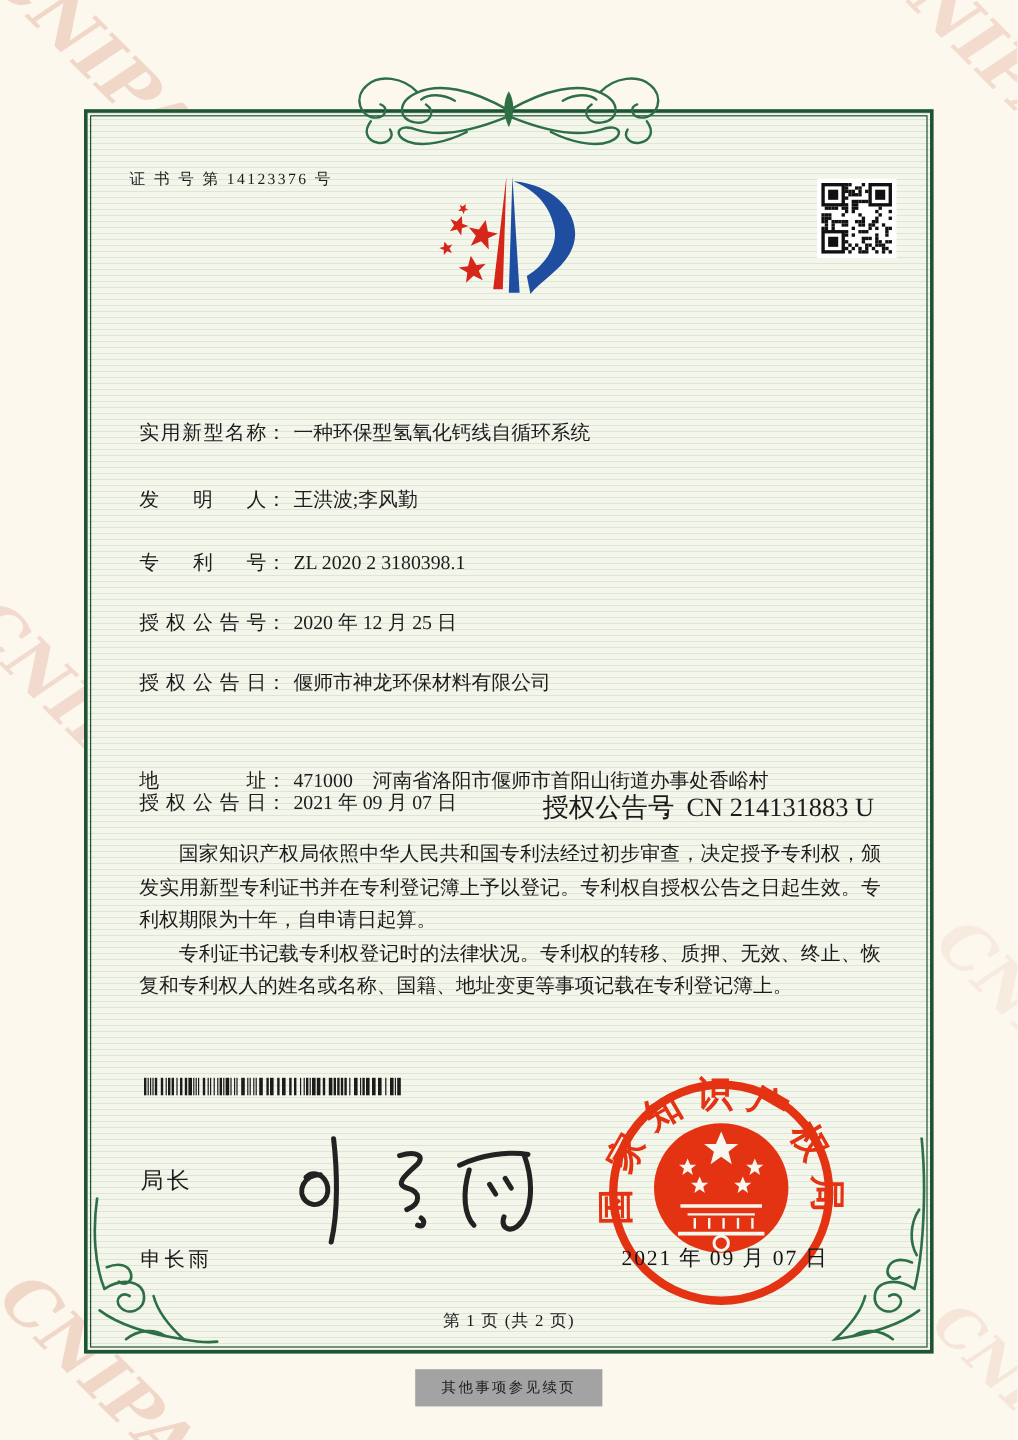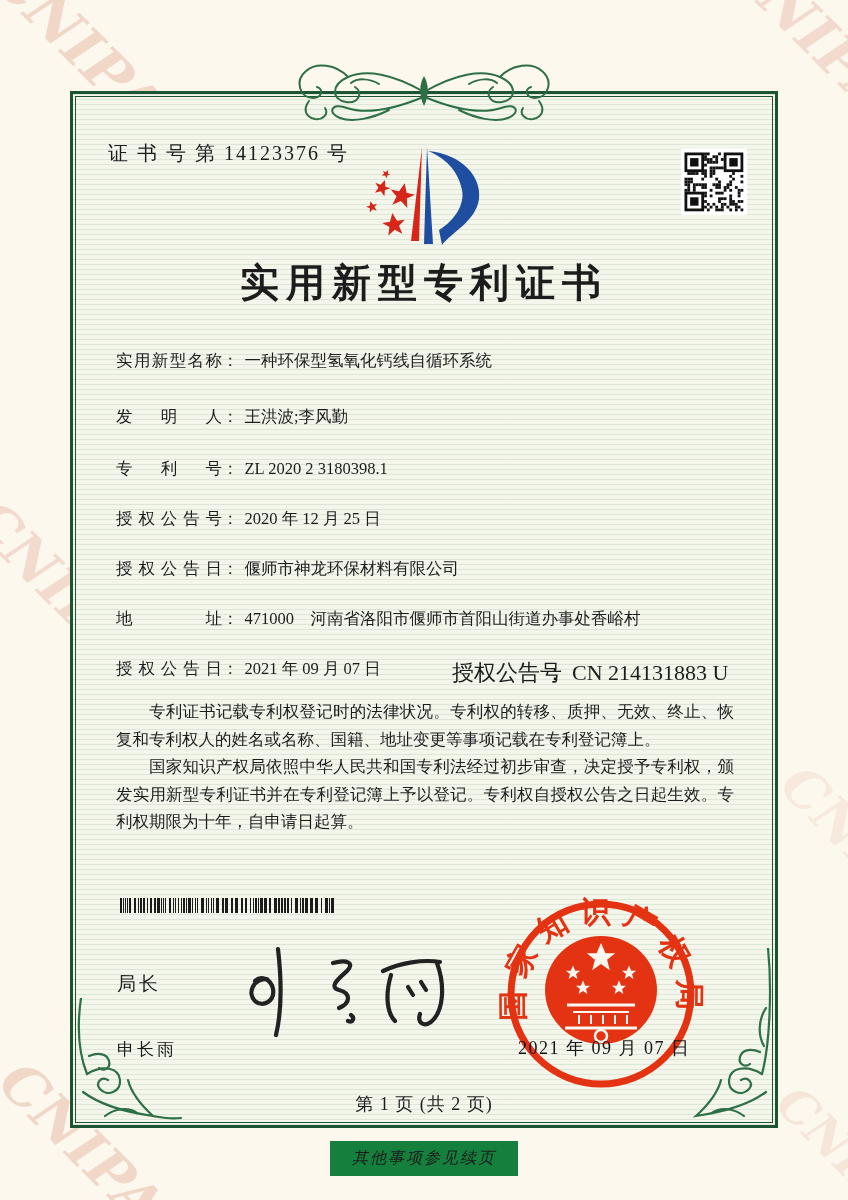--- a/index.html
+++ b/index.html
@@ -18,21 +18,21 @@
   .panel{
     position:absolute; left:70px; top:91px; width:702px; height:1031px;
     border:3px solid var(--green); background:#f4f6ec;
     background-image:repeating-linear-gradient(0deg, rgba(122,168,128,.20) 0 1px, rgba(0,0,0,0) 1px 5px);
   }
   .panel::before{
     content:""; position:absolute; left:2px; top:2px; right:2px; bottom:2px;
     border:1px solid var(--green); pointer-events:none;
   }
   
-  .certno{ position:absolute; left:108px; top:140px; font-size:20px; letter-spacing:2px; }
+  .certno{ position:absolute; left:108px; top:140px; font-size:13px; letter-spacing:2px; }
   .logo{ position:absolute; left:340px; top:133px; }
   .qr{ position:absolute; left:681px; top:149px; background:#fff; }
   .title{
     position:absolute; left:0; top:256px; width:848px; text-align:center;
     font-size:39px; font-weight:bold; letter-spacing:7px;
   }
   
   .frow{ position:absolute; left:116px; font-size:16.5px; white-space:nowrap; }
   .flabel{ display:inline-block; width:106px; text-align:justify; text-align-last:justify; }
   .fcolon{ display:inline-block; }
@@ -51,24 +51,24 @@
           font-family:"Liberation Sans","DejaVu Sans",sans-serif; }
   .chiefname{ position:absolute; left:117px; top:1038px; font-size:17px; letter-spacing:3px;
           font-family:"Liberation Sans","DejaVu Sans",sans-serif; }
   .sig{ position:absolute; left:225px; top:935px; }
   .sealwrap{ position:absolute; left:481px; top:874px; }
   .sealdate{
     position:absolute; left:518px; top:1036px; font-size:18px; letter-spacing:1.5px;
     color:#141414; z-index:6; white-space:nowrap;
   }
   .pagenum{ position:absolute; left:0; top:1092px; width:848px; text-align:center;
-    font-size:18px; letter-spacing:1px; }
+    font-size:14px; letter-spacing:1px; }
   .contnote{
     position:absolute; left:50%; transform:translateX(-50%); top:1141px;
-    background:#15803d; padding:7px 22px; font-size:16px; letter-spacing:2px;font-style:italic;
+    background:#a3a3a3; padding:7px 22px; font-size:12px; letter-spacing:2px;
   }
   
   .topflourish{ position:absolute; left:269px; top:56px; }
   .cornerL{ position:absolute; left:75px; top:998px; }
   .cornerR{ position:absolute; left:664px; top:948px; transform:scaleX(-1); }
 </style>
 </head>
 <body>
 
 <div class="page">
@@ -265,50 +265,49 @@
       <rect x="56.699999999999996" y="56.699999999999996" width="2.8" height="2.8" fill="#111"></rect>
       <rect x="25.9" y="59.5" width="2.8" height="2.8" fill="#111"></rect>
       <rect x="34.3" y="59.5" width="2.8" height="2.8" fill="#111"></rect>
       <rect x="37.099999999999994" y="59.5" width="2.8" height="2.8" fill="#111"></rect>
       <rect x="39.9" y="59.5" width="2.8" height="2.8" fill="#111"></rect>
       <rect x="48.3" y="59.5" width="2.8" height="2.8" fill="#111"></rect>
       <rect x="53.9" y="59.5" width="2.8" height="2.8" fill="#111"></rect>
       <rect x="59.5" y="59.5" width="2.8" height="2.8" fill="#111"></rect>
     </svg>
 
-  <div class="title">实用新型专利证书</div>
 
   <div class="frow" style="top:350px">
     <span class="flabel">实用新型名称</span><span class="fcolon">：</span><span class="fvalue">一种环保型氢氧化钙线自循环系统</span>
   </div>
   <div class="frow" style="top:406px">
     <span class="flabel">发明人</span><span class="fcolon">：</span><span class="fvalue">王洪波;李风勤</span>
   </div>
   <div class="frow" style="top:458px">
     <span class="flabel">专利号</span><span class="fcolon">：</span><span class="fvalue">ZL 2020 2 3180398.1</span>
   </div>
   <div class="frow" style="top:508px">
     <span class="flabel">授权公告号</span><span class="fcolon">：</span><span class="fvalue">2020 年 12 月 25 日</span>
   </div>
   <div class="frow" style="top:558px">
     <span class="flabel">授权公告日</span><span class="fcolon">：</span><span class="fvalue">偃师市神龙环保材料有限公司</span>
   </div>
-  <div class="frow" style="top:608px">
+  <div class="frow" style="top:640px">
     <span class="flabel">地址</span><span class="fcolon">：</span><span class="fvalue">471000　河南省洛阳市偃师市首阳山街道办事处香峪村</span>
   </div>
   <div class="frow" style="top:658px">
     <span class="flabel">授权公告日</span><span class="fcolon">：</span><span class="fvalue">2021 年 09 月 07 日</span>
   </div>
   <div class="frow2" style="top:658px">
     <span class="flabel">授权公告号</span><span class="fcolon">：</span><span class="fvalue">CN 214131883 U</span>
   </div>
 
   <div class="bodytext">
+    <p>国家知识产权局依照中华人民共和国专利法经过初步审查，决定授予专利权，颁发实用新型专利证书并在专利登记簿上予以登记。专利权自授权公告之日起生效。专利权期限为十年，自申请日起算。</p>
     <p>专利证书记载专利权登记时的法律状况。专利权的转移、质押、无效、终止、恢复和专利权人的姓名或名称、国籍、地址变更等事项记载在专利登记簿上。</p>
-    <p>国家知识产权局依照中华人民共和国专利法经过初步审查，决定授予专利权，颁发实用新型专利证书并在专利登记簿上予以登记。专利权自授权公告之日起生效。专利权期限为十年，自申请日起算。</p>
   </div>
 
   <svg class="barcode" id="barcode" width="218" height="15" viewBox="0 0 218 15">
       <rect x="0" y="0" width="2" height="15" fill="#1b1b1b"></rect>
       <rect x="3" y="0" width="1" height="15" fill="#1b1b1b"></rect>
       <rect x="5" y="0" width="1" height="15" fill="#1b1b1b"></rect>
       <rect x="7" y="0" width="1" height="15" fill="#1b1b1b"></rect>
       <rect x="9" y="0" width="2" height="15" fill="#1b1b1b"></rect>
       <rect x="14" y="0" width="2" height="15" fill="#1b1b1b"></rect>
       <rect x="18" y="0" width="1" height="15" fill="#1b1b1b"></rect>

